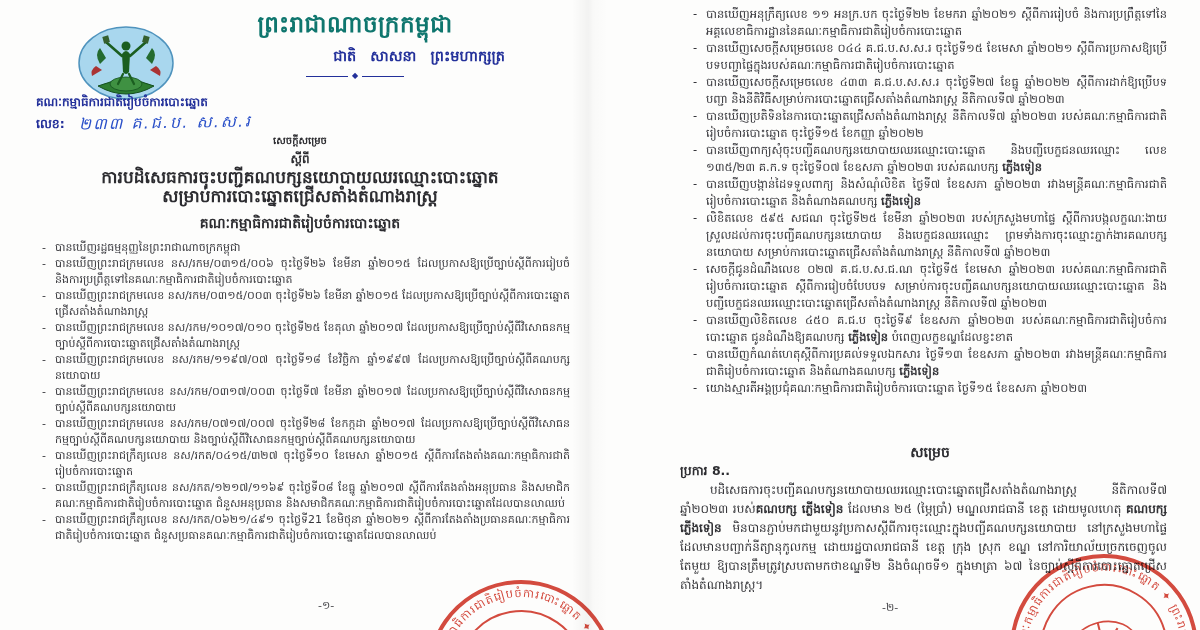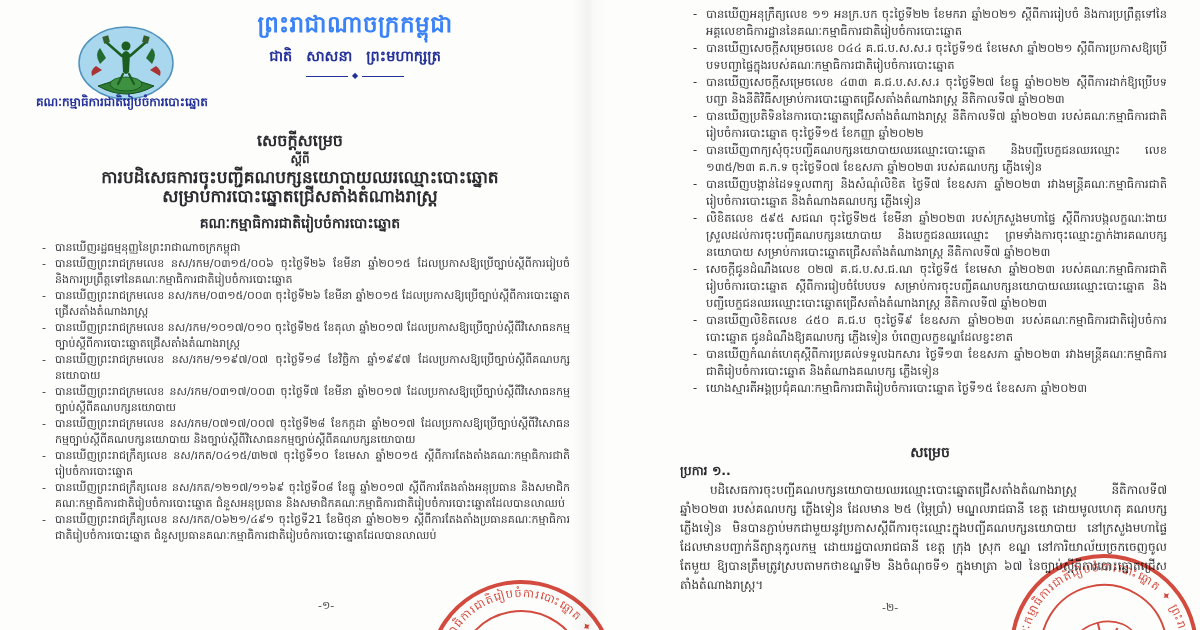--- a/index.html
+++ b/index.html
@@ -12,44 +12,44 @@
   }
   .seam{position:absolute;left:572px;top:0;width:36px;height:630px;
     background:linear-gradient(90deg,rgba(0,0,0,0) 0%,rgba(0,0,0,0.045) 45%,rgba(0,0,0,0.015) 60%,rgba(0,0,0,0) 100%);}
   .page{position:absolute;top:0;height:630px;}
   #page1{left:0;width:650px;}
   #page2{left:660px;width:540px;}
 
   
   .logo{position:absolute;left:76px;top:24px;width:100px;height:78px;}
   .kingdom-block{position:absolute;left:205px;top:10px;width:300px;text-align:center;}
-  .kingdom-line{font-size:23px;font-weight:bold;color:#3b82f6;letter-spacing:0.5px;}
-  .motto-line{font-size:14.5px;font-weight:bold;color:#23309a;margin-top:4px;word-spacing:9px;}
+  .kingdom-line{font-size:23px;font-weight:bold;color:#0f766e;letter-spacing:0.5px;}
+  .motto-line{font-size:14.5px;font-weight:bold;color:#23309a;margin-top:4px;word-spacing:9px;text-align:right;}
   .divider{display:flex;align-items:center;justify-content:center;margin-top:5px;color:#23309a;}
   .divider .ln{width:42px;border-top:1.4px solid #23309a;}
   .divider .dot{font-size:8px;padding:0 4px;line-height:6px;}
   .committee-line{position:absolute;left:36px;top:94px;font-size:12px;font-weight:bold;color:#23309a;}
   .ref-line{position:absolute;left:36px;top:112px;font-size:12.5px;font-weight:bold;color:#23309a;display:flex;align-items:baseline;}
   .ref-hand{font-size:16px;font-weight:normal;font-style:italic;color:#2a50c9;margin-left:14px;letter-spacing:2px;transform:rotate(-1deg);}
 
   
   .title-block{position:absolute;left:65px;top:131px;width:470px;text-align:center;color:#2c2c30;}
-  .t-main{font-size:16px;font-weight:bold;line-height:19px;}
+  .t-main{font-size:10px;font-weight:bold;line-height:19px;}
   .t-sub{font-size:12px;font-weight:bold;line-height:18px;}
   .t-line{font-size:17px;font-weight:bold;line-height:18.5px;}
   .t-issuer{font-size:14px;font-weight:bold;margin-top:9px;}
 
   
   .bullets{position:absolute;font-size:11px;}
   #bullets1{left:42px;top:240px;width:528px;line-height:16px;}
   #bullets2{left:33px;top:6px;width:474px;font-size:11.5px;line-height:17px;}
   .b-item{display:flex;}
   .dash{flex:none;width:13px;}
   .b-text{flex:1;text-align:justify;}
-  .bold{font-weight:normal;}
+  .bold{font-weight:bold;}
 
   
   .decision-heading{position:absolute;left:33px;top:443px;width:474px;text-align:center;
     font-size:14px;font-weight:bold;color:#2c2c30;}
   .article-label{position:absolute;left:20px;top:463px;font-size:12.5px;font-weight:bold;color:#2c2c30;}
   .article-para{position:absolute;left:20px;top:481px;width:487px;font-size:12px;line-height:19px;
     text-align:justify;text-indent:30px;color:#323236;}
 
   .pagenum{position:absolute;font-size:11px;color:#4a4a4e;}
   #pagenum1{left:318px;top:598px;}
@@ -88,20 +88,24 @@
     <div class="motto-line">ជាតិ សាសនា ព្រះមហាក្សត្រ</div>
     <div class="divider">
       <span class="ln"></span>
       <span class="dot">◆</span>
       <span class="ln"></span>
     </div>
   </div>
 
   <div class="committee-line">គណៈកម្មាធិការជាតិរៀបចំការបោះឆ្នោត</div>
 
+  <div class="ref-line">
+    <span>លេខ:</span>
+    <span class="ref-hand">២៣៣ គ.ជ.ប. ស.ស.រ</span>
+  </div>
 
   <div class="title-block">
     <div class="t-main">សេចក្តីសម្រេច</div>
     <div class="t-sub">ស្តីពី</div>
     <div class="t-line">ការបដិសេធការចុះបញ្ជីគណបក្សនយោបាយឈរឈ្មោះបោះឆ្នោត</div>
     <div class="t-line">សម្រាប់ការបោះឆ្នោតជ្រើសតាំងតំណាងរាស្ត្រ</div>
     <div class="t-issuer">គណៈកម្មាធិការជាតិរៀបចំការបោះឆ្នោត</div>
   </div>
 
   <div class="bullets" id="bullets1">
@@ -190,21 +194,21 @@
       <div class="b-item">
         <span class="dash">-</span>
         <span class="b-text"><span>បានឃើញកំណត់ហេតុស្តីពីការប្រគល់ទទួលឯកសារ ថ្ងៃទី១៣ ខែឧសភា ឆ្នាំ២០២៣ រវាងមន្ត្រីគណៈកម្មាធិការជាតិរៀបចំការបោះឆ្នោត និងតំណាងគណបក្ស </span><span class="bold">ភ្លើងទៀន</span></span>
       </div>
       <div class="b-item">
         <span class="dash">-</span>
         <span class="b-text"><span>យោងស្មារតីអង្គប្រជុំគណៈកម្មាធិការជាតិរៀបចំការបោះឆ្នោត ថ្ងៃទី១៥ ខែឧសភា ឆ្នាំ២០២៣</span></span>
       </div>
     </div>
   <div class="decision-heading">សម្រេច</div>
-  <div class="article-label">ប្រការ ១..</div>
+  <div class="article-label">ប្រការ 8..</div>
   <div class="article-para"><span>បដិសេធការចុះបញ្ជីគណបក្សនយោបាយឈរឈ្មោះបោះឆ្នោតជ្រើសតាំងតំណាងរាស្ត្រ នីតិកាលទី៧ ឆ្នាំ២០២៣ របស់</span><span class="bold">គណបក្ស ភ្លើងទៀន</span><span> ដែលមាន ២៥ (ម្ភៃប្រាំ) មណ្ឌលរាជធានី ខេត្ត ដោយមូលហេតុ </span><span class="bold">គណបក្ស ភ្លើងទៀន</span><span> មិនបានភ្ជាប់មកជាមួយនូវប្រកាសស្តីពីការចុះឈ្មោះក្នុងបញ្ជីគណបក្សនយោបាយ នៅក្រសួងមហាផ្ទៃ ដែលមានបញ្ជាក់នីត្យានុកូលកម្ម ដោយរដ្ឋបាលរាជធានី ខេត្ត ក្រុង ស្រុក ខណ្ឌ នៅការិយាល័យច្រកចេញចូលតែមួយ ឱ្យបានត្រឹមត្រូវស្របតាមកថាខណ្ឌទី២ និងចំណុចទី១ ក្នុងមាត្រា ៦៧ នៃច្បាប់ស្តីពីការបោះឆ្នោតជ្រើសតាំងតំណាងរាស្ត្រ។</span></div>
 </div>
 
 <div class="pagenum" id="pagenum1">-១-</div>
 <div class="pagenum" id="pagenum2">-២-</div>
 
 <svg class="stamp" id="stamp1" width="200" height="200" viewBox="0 0 200 200">
   <g fill="none" stroke="#d23b2e">
     <circle cx="100" cy="100" r="92" stroke-width="4"></circle>
     <circle cx="100" cy="100" r="63" stroke-width="2"></circle>

